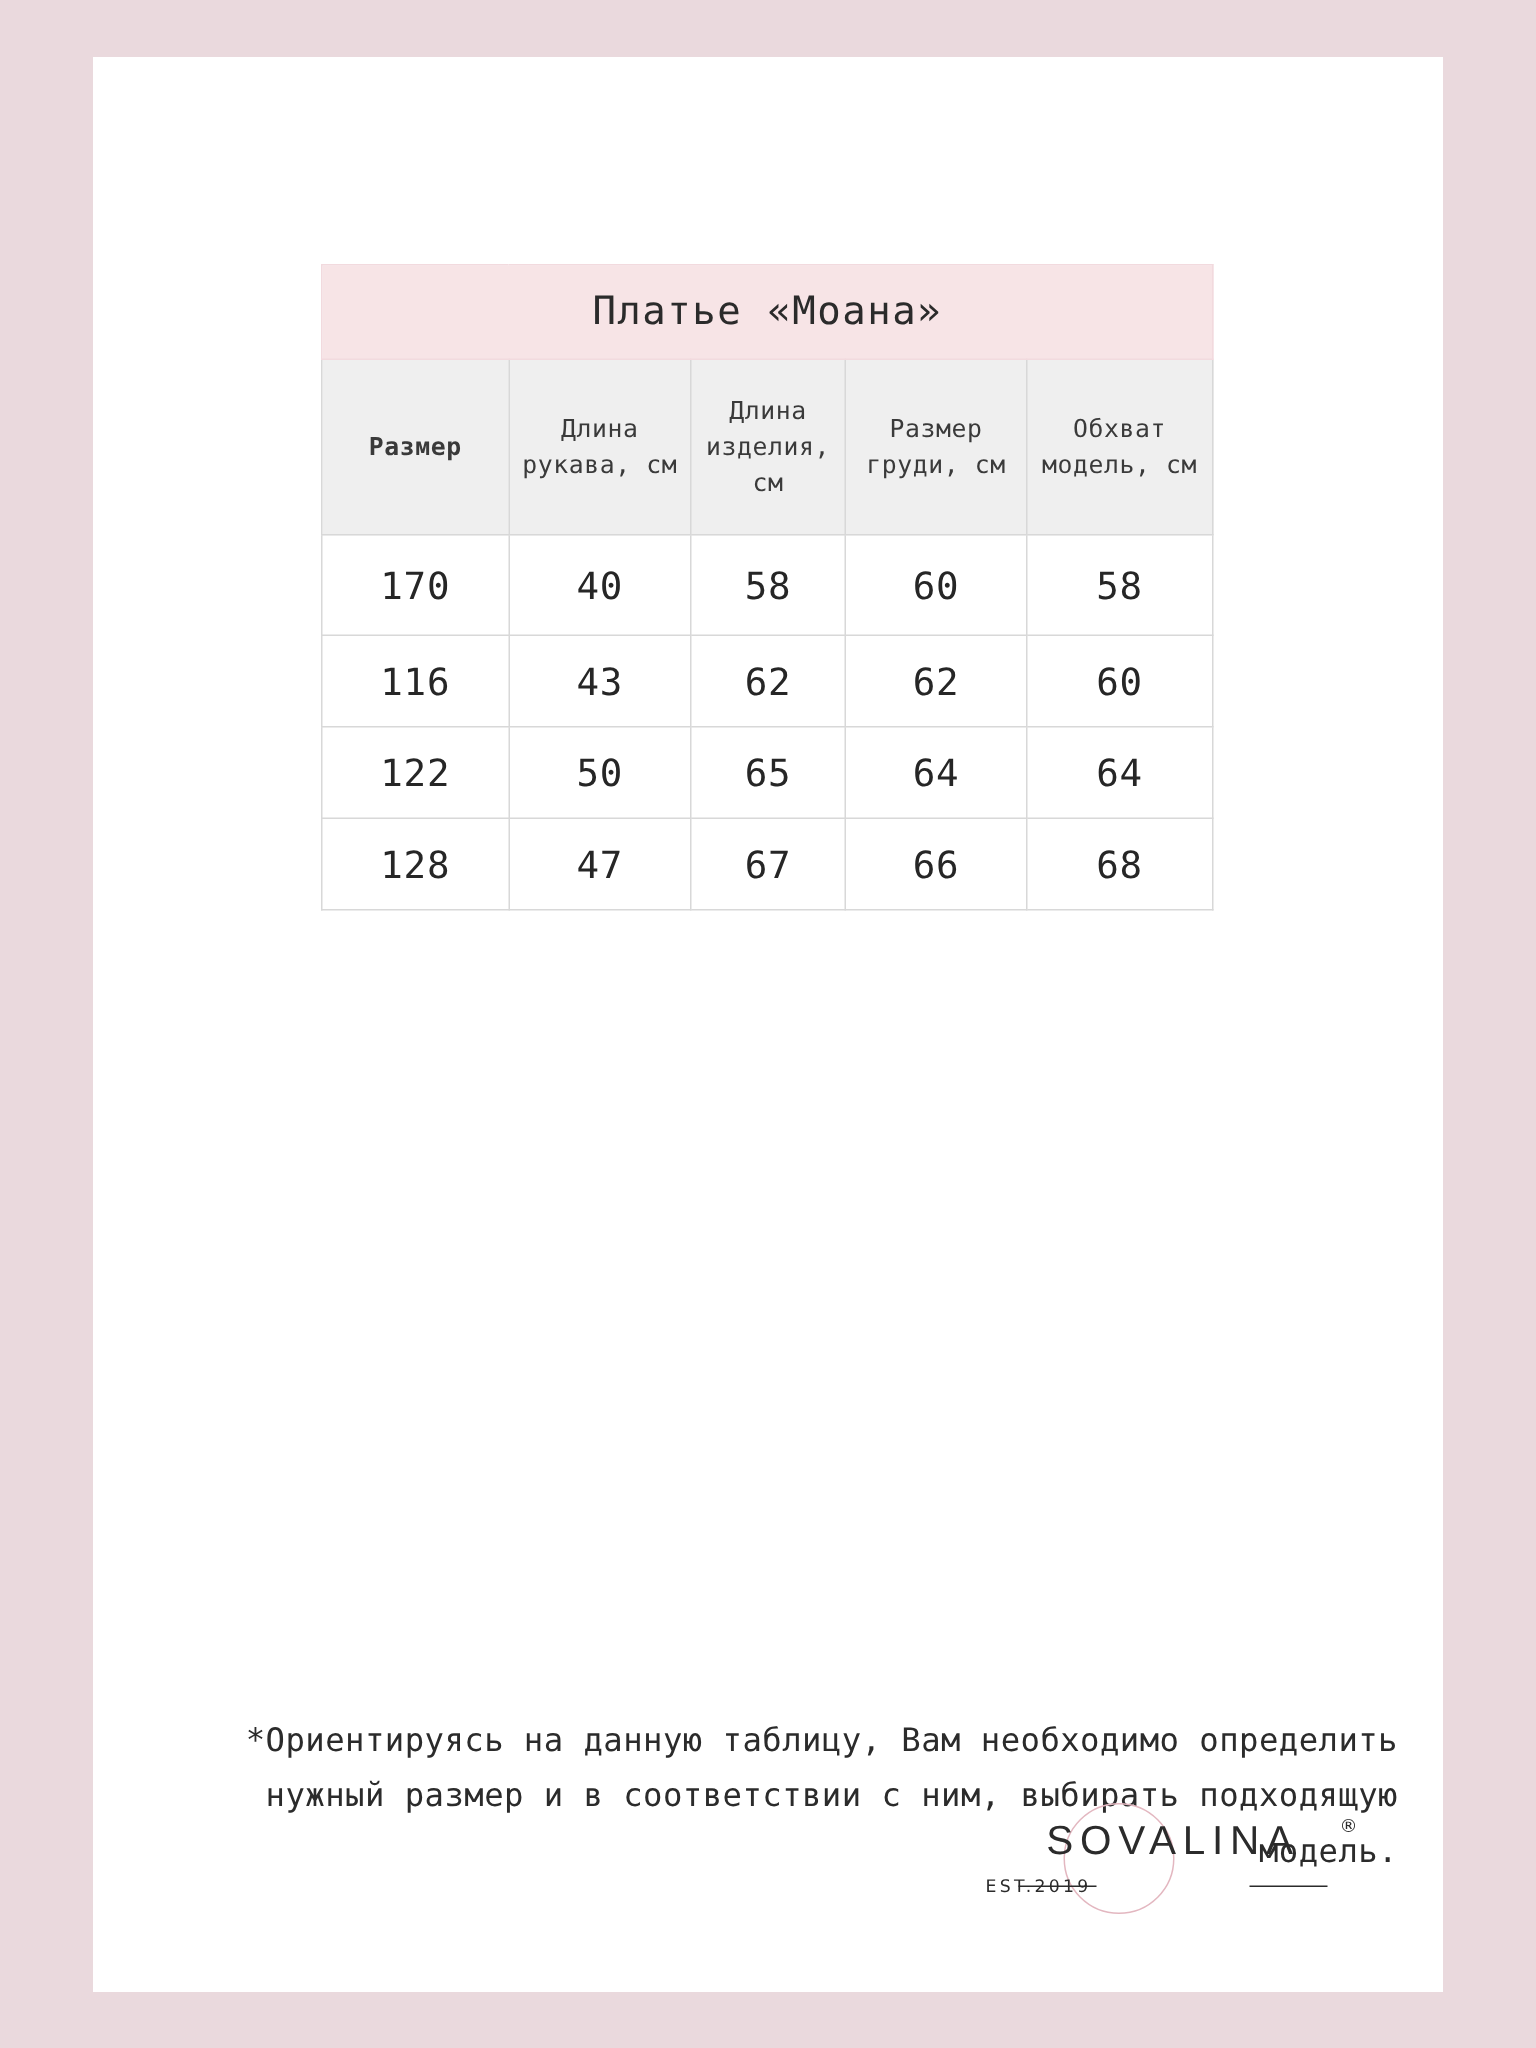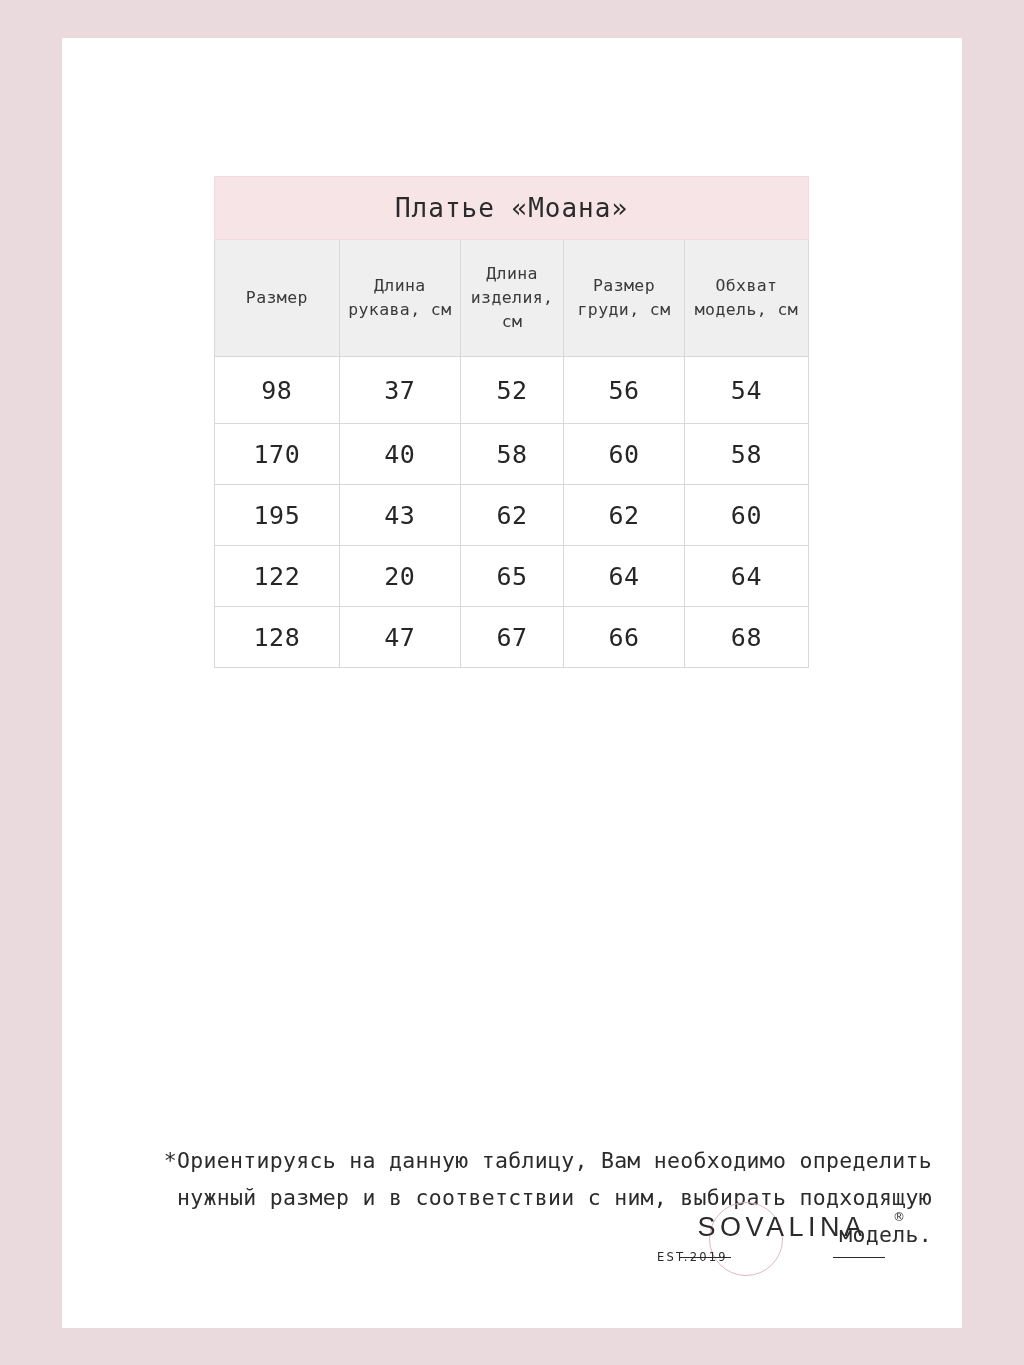--- a/index.html
+++ b/index.html
@@ -53,20 +53,21 @@
     color: #3a3a3a;
     text-align: center;
     vertical-align: middle;
     height: 108px;
     padding: 4px 6px;
     line-height: 1.45;
     letter-spacing: 0.4px;
   }
   .head-row th.first {
     vertical-align: middle;
+    font-weight: bold;
   }
   table.size-table tbody td {
     text-align: center;
     font-size: 25px;
     color: #262626;
     height: 58px;
     letter-spacing: 0.5px;
     background: #ffffff;
   }
   tbody tr:first-child td {
@@ -166,43 +167,36 @@
         <tr class="head-row">
           <th class="first">Размер</th>
           <th>Длина рукава, см</th>
           <th>Длина изделия, см</th>
           <th>Размер груди, см</th>
           <th>Обхват модель, см</th>
         </tr>
       </thead>
       <tbody>
         <tr>
-          <td>98</td>
-          <td>37</td>
-          <td>52</td>
-          <td>56</td>
-          <td>54</td>
-        </tr>
-        <tr>
           <td>170</td>
           <td>40</td>
           <td>58</td>
           <td>60</td>
           <td>58</td>
         </tr>
         <tr>
-          <td>195</td>
+          <td>116</td>
           <td>43</td>
           <td>62</td>
           <td>62</td>
           <td>60</td>
         </tr>
         <tr>
           <td>122</td>
-          <td>20</td>
+          <td>50</td>
           <td>65</td>
           <td>64</td>
           <td>64</td>
         </tr>
         <tr>
           <td>128</td>
           <td>47</td>
           <td>67</td>
           <td>66</td>
           <td>68</td>

